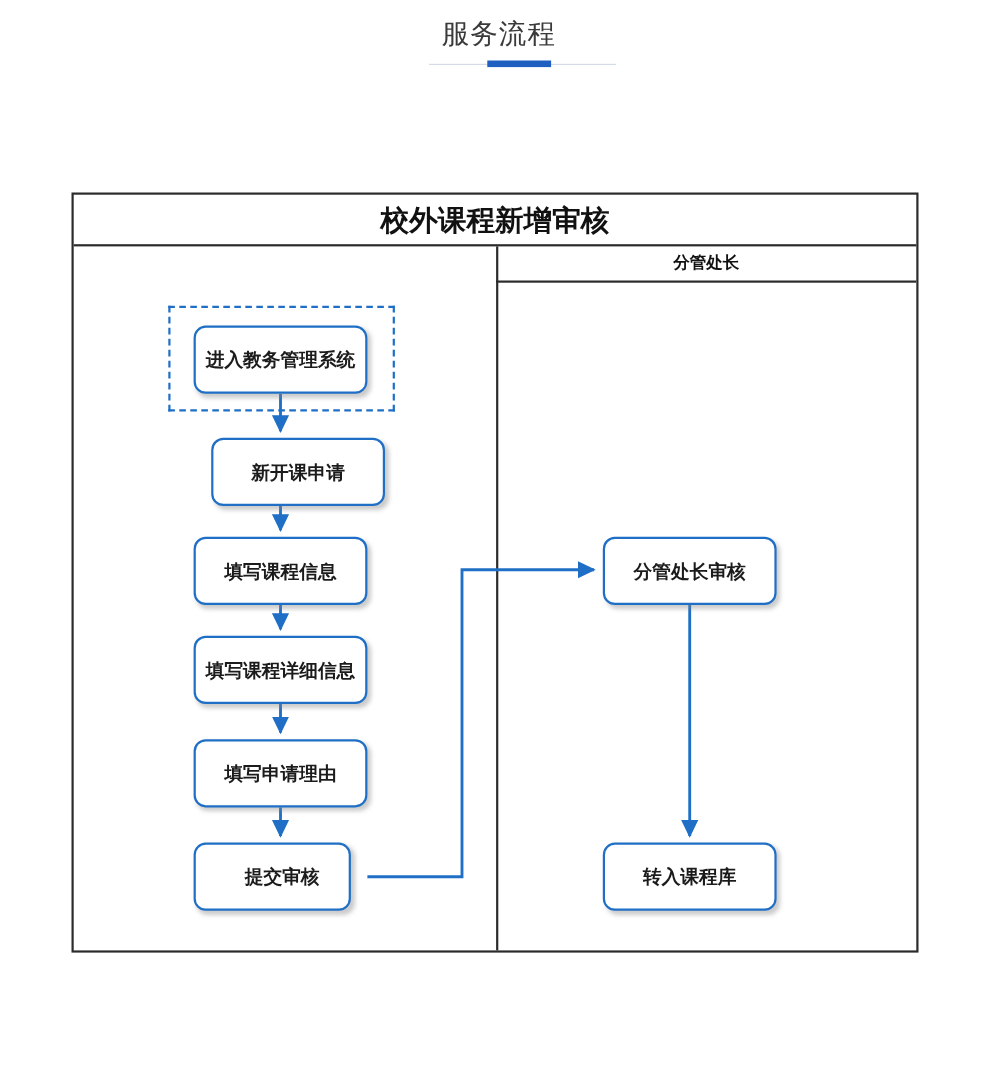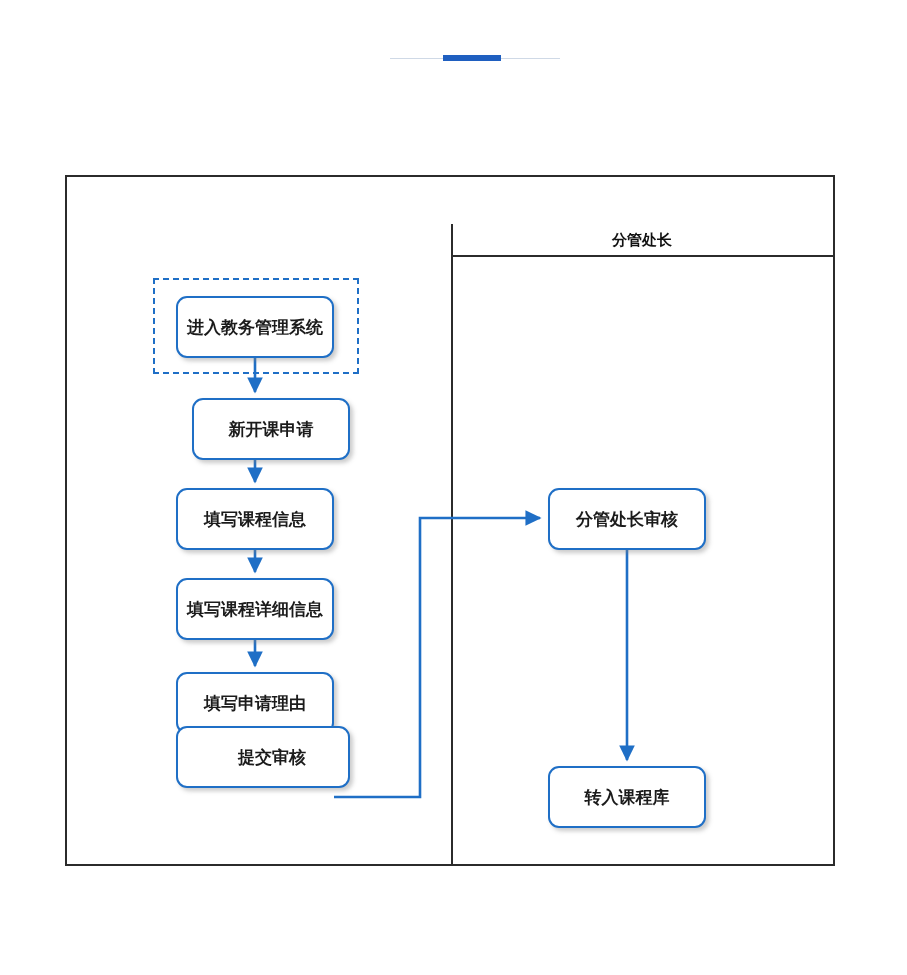--- a/index.html
+++ b/index.html
@@ -138,34 +138,36 @@
     box-sizing: border-box;
     border: 2px dashed #1f6fc6;
     background: transparent;
   }
 
   #node-enter-system  { left: 176px; top: 296px; width: 158px; height: 62px; }
   #node-new-course    { left: 176px; top: 398px; width: 158px; height: 62px; margin-left: 16px; }
   #node-course-info   { left: 176px; top: 488px; width: 158px; height: 62px; }
   #node-course-detail { left: 176px; top: 578px; width: 158px; height: 62px; }
   #node-reason        { left: 176px; top: 672px; width: 158px; height: 62px; }
-  #node-submit        { left: 176px; top: 726px; width: 174px; height: 62px; padding-left: 18px; }
+  #node-submit        { left: 176px; top: 766px; width: 143px; height: 62px; padding-left: 18px; }
 
   #node-director-review { left: 548px; top: 488px; width: 158px; height: 62px; }
   #node-course-library  { left: 548px; top: 766px; width: 158px; height: 62px; }
 </style>
 </head>
 <body>
 
 <div id="page-header">
+  <div id="page-title">服务流程</div>
   <div id="title-rule"></div>
   <div id="title-rule-accent"></div>
 </div>
 
 <div id="swimlane">
+  <div id="swimlane-title">校外课程新增审核</div>
   <div id="lane-header-right" class="lane-header">分管处长</div>
   <div id="lane-divider"></div>
 </div>
 
 <svg id="flow-canvas" width="907" height="975" viewBox="0 0 907 975" xmlns="http://www.w3.org/2000/svg">
   <defs>
     <marker id="arrowhead" markerWidth="7" markerHeight="7" refX="5.6" refY="3.2" orient="auto" markerUnits="strokeWidth">
       <path d="M0,0.2 L6.2,3.2 L0,6.2 z" fill="#1f6fc6"></path>
     </marker>
   </defs>

